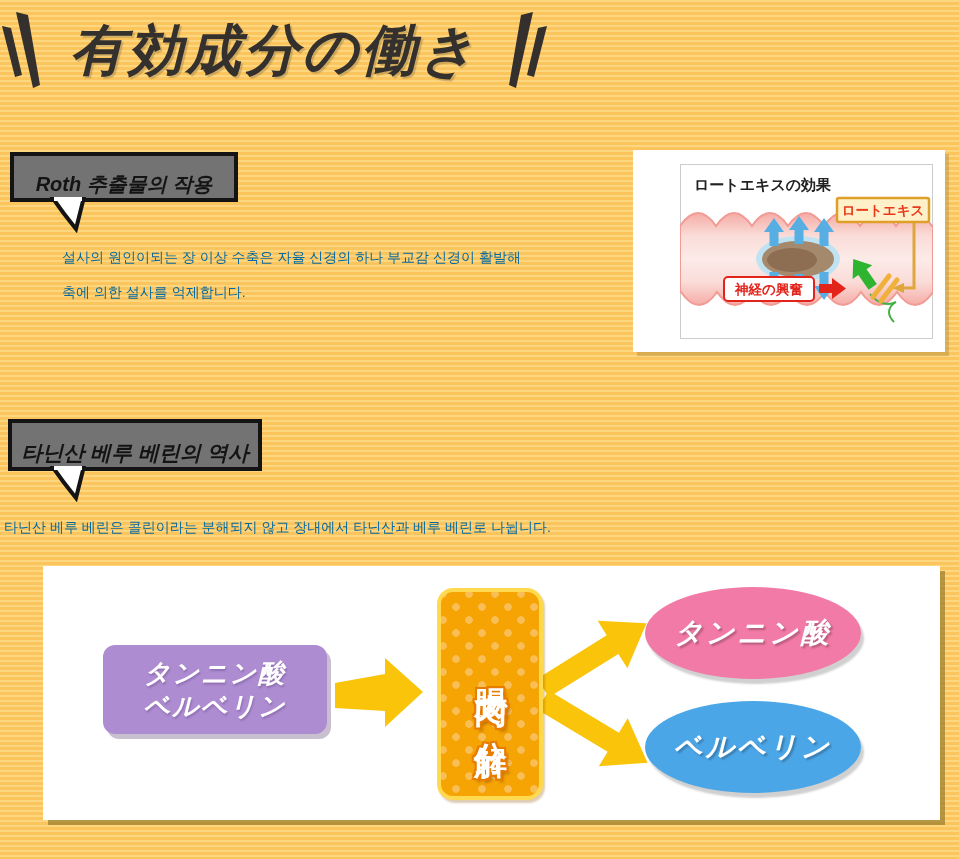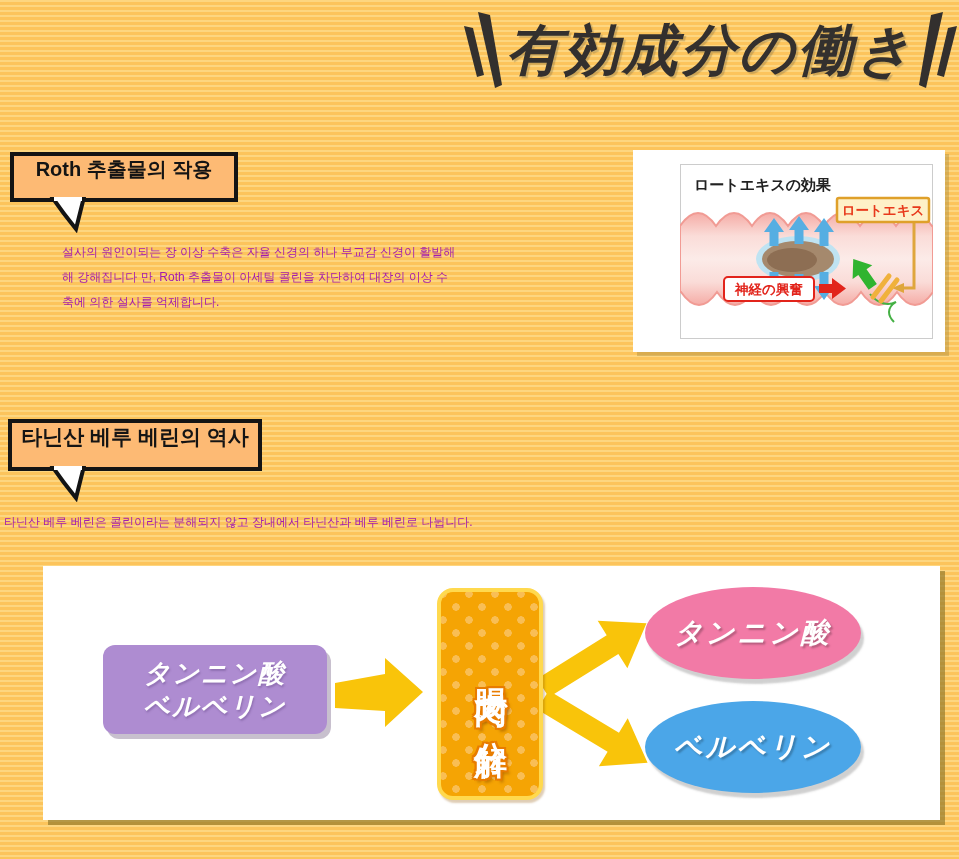--- a/index.html
+++ b/index.html
@@ -6,41 +6,41 @@
   html,body { width:959px; height:859px; }
   body {
     position:relative;
     font-family:"Liberation Sans", sans-serif;
     background:repeating-linear-gradient(to bottom, #fdd680 0 2px, #fcc45c 2px 5px);
     overflow:hidden;
   }
   
   .title-row {
     position:absolute; top:10px; left:0; width:100%;
-    display:flex; justify-content:flex-end; align-items:flex-start; 
+    display:flex; justify-content:flex-start; align-items:flex-start; gap:26px;
   }
   .page-title {
     font-size:55px; font-weight:800; font-style:italic; letter-spacing:3px;
     color:#33302e; line-height:80px;
     text-shadow:2px 2px 1px rgba(120,105,70,0.35);
   }
   .speed-mark { width:44px; height:80px; margin-top:2px; }
   
   .callout {
-    position:absolute; background:#fdba74; border:4px solid #141414;
-    display:flex; align-items:flex-start; justify-content:center;
-    font-weight:bold; color:#141414;
+    position:absolute; background:#737373; border:4px solid #141414;
+    display:flex; align-items:flex-end; justify-content:center;
+    font-weight:bold; color:#141414;font-style:italic;
   }
   .callout-1 { left:10px; top:152px; width:228px; height:50px; font-size:20px; }
   .callout-2 { left:8px;  top:419px; width:254px; height:52px; font-size:21px; }
   .tail { position:absolute; width:40px; height:36px; }
   .tail-1 { left:48px; top:197px; }
   .tail-2 { left:48px; top:466px; }
   
-  .para { position:absolute; color:#a21caf; font-size:12px; line-height:25px; }
+  .para { position:absolute; color:#0369a1; font-size:14px; line-height:35px; }
   .para-1 { left:62px; top:240px; width:560px; }
   .para-2 { left:4px;  top:510px; width:700px; }
   
   .diagram1-card {
     position:absolute; left:633px; top:150px; width:312px; height:202px;
     background:#fff; box-shadow:4px 4px 0 rgba(176,144,64,0.45);
   }
   .diagram1-svg { position:absolute; left:47px; top:14px; }
   
   .panel {
@@ -104,21 +104,20 @@
 <div class="callout callout-1">
   <span>Roth 추출물의 작용</span>
 </div>
 <svg class="tail tail-1" viewBox="0 0 40 36">
   <path d="M4,0 Q15,16 28,32 L36,0 Z" fill="#fff" stroke="#141414" stroke-width="4"></path>
   <rect x="6" y="0" width="28" height="4" fill="#fff"></rect>
 </svg>
 
 <div class="para para-1">
   <div>설사의 원인이되는 장 이상 수축은 자율 신경의 하나 부교감 신경이 활발해</div>
-  <div>해 강해집니다 만, Roth 추출물이 아세틸 콜린을 차단하여 대장의 이상 수</div>
   <div>축에 의한 설사를 억제합니다.</div>
 </div>
 
 <div class="diagram1-card">
   <svg class="diagram1-svg" width="253" height="175" viewBox="0 0 253 175">
     <defs>
       <linearGradient id="pg" x1="0" y1="0" x2="0" y2="1">
         <stop offset="0" stop-color="#f5aca6"></stop>
         <stop offset="0.25" stop-color="#fadcd8"></stop>
         <stop offset="0.5" stop-color="#fcebe8"></stop>

